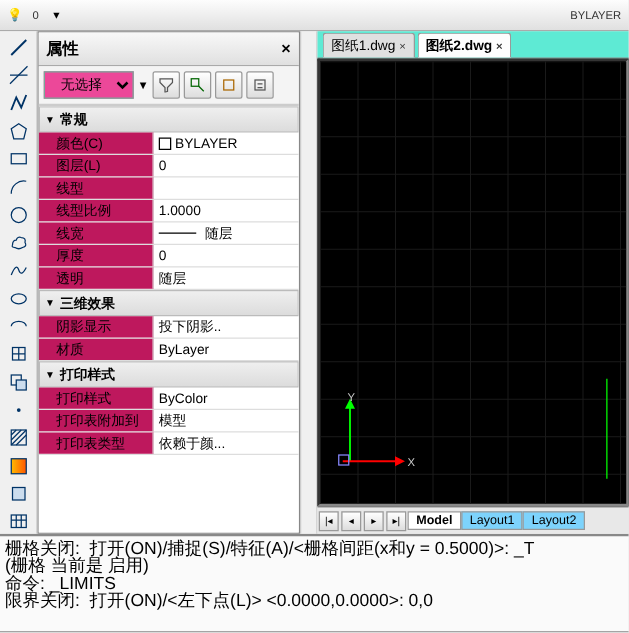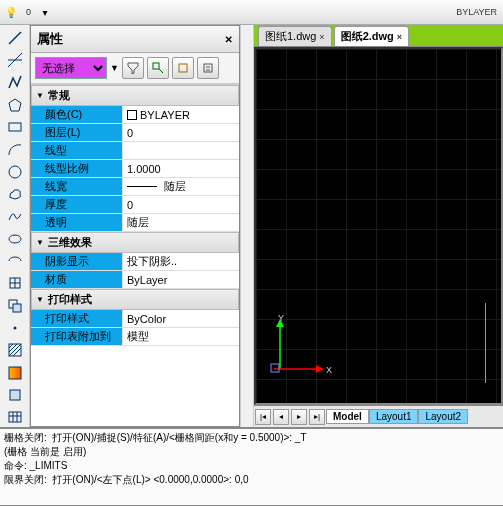--- a/index.html
+++ b/index.html
@@ -10,54 +10,54 @@
   .tb-sm { font-size:9px; color:#333; padding:0 2px;}
   
   .main { display:flex; height: 402px; }
   
   .lefttools { width: 30px; background:#f0f0f0; border-right:1px solid #ccc; display:flex; flex-direction:column; align-items:center; gap:3px; padding-top:3px;}
   .lt { width:22px; height:20px; display:flex; align-items:center; justify-content:center; }
   
   .propPanel { width: 210px; background:#f4f4f4; border:1px solid #888; display:flex; flex-direction:column; }
   .propTitle { background: linear-gradient(#f8f8f8,#e0e0e0); padding:4px 6px; font-size:13px; font-weight:bold; border-bottom:1px solid #aaa; display:flex; justify-content:space-between; align-items:center;}
   .propTool { display:flex; gap:3px; padding:4px; align-items:center; border-bottom:1px solid #ccc; background:#f4f4f4;}
-  .sel { flex:0 0 72px; height:22px; border:1px solid #7a9; background:#d946ef; font-size:11px; padding:0 2px;}
+  .sel { flex:0 0 72px; height:22px; border:1px solid #7a9; background:#ec4899; font-size:11px; padding:0 2px;text-align:center;}
   .btns { width:22px; height:22px; border:1px solid #999; background:linear-gradient(#fff,#ddd); border-radius:2px; display:flex; align-items:center; justify-content:center; font-size:10px;}
   
   .propScroll { flex:1; overflow-y:auto; overflow-x:hidden; background:#fff; border-top:1px solid #ccc;}
   .sect { background:linear-gradient(#efefef,#dcdcdc); padding:2px 4px; font-weight:bold; border:1px solid #bbb; display:flex; align-items:center; gap:4px;}
   .sect .arrow { font-size:8px;}
   .row { display:flex; border-bottom:1px solid #ddd; min-height:17px;}
-  .row .lab { flex:0 0 92px; padding:1px 4px 1px 14px; background:#0ea5e9; border-right:1px solid #ddd;}
+  .row .lab { flex:0 0 92px; padding:1px 4px 1px 14px; background:#be185d; border-right:1px solid #ddd;}
   .row .val { flex:1; padding:1px 4px; display:flex; align-items:center; gap:3px;}
   .swatch { width:10px; height:10px; border:1px solid #000; background:#fff;}
   .lineByLayer { display:inline-block; width:30px; height:0; border-top:1px solid #000; vertical-align:middle; margin-right:4px;}
   
   .midtools { width: 14px; background:#f0f0f0; border-left:1px solid #ccc; border-right:1px solid #ccc;}
   
   .drawArea { flex:1; display:flex; flex-direction:column; background:#e4e4e4;}
-  .docTabs { height:22px; display:flex; align-items:flex-end; background:#84cc16; border-bottom:1px solid #888; padding-left:4px; gap:2px;}
+  .docTabs { height:22px; display:flex; align-items:flex-end; background:#5eead4; border-bottom:1px solid #888; padding-left:4px; gap:2px;}
   .dtab { padding:2px 6px; font-size:11px; background:#e0e0e0; border:1px solid #999; border-bottom:none; border-radius:3px 3px 0 0; display:flex; align-items:center; gap:3px;}
   .dtab.active { background:#fdfdfd; font-weight:bold;}
   .dtab .x { font-size:9px; color:#333;}
   
   .viewport { flex:1; background:#000; border:2px inset #888; position:relative; overflow:hidden;}
   .grid { position:absolute; inset:0; background-image: linear-gradient(#1a1a1a 1px, transparent 1px), linear-gradient(90deg, #1a1a1a 1px, transparent 1px); background-size:30px 30px;}
   .axisY { position:absolute; left:18px; bottom:34px; }
   .axisX { position:absolute; left:18px; bottom:34px; }
   .alab { color:#ccc; font-size:9px; position:absolute;}
   .greenLine { position:absolute; right:15px; bottom:20px; width:1px; height:80px; background:#0f0;}
   
   .layTabs { height:22px; background:#e8e8e8; border-top:1px solid #888; display:flex; align-items:center; font-size:10px;}
   .navbt { width:16px; height:16px; border:1px solid #999; background:linear-gradient(#fff,#ddd); display:flex; align-items:center; justify-content:center; font-size:8px; margin:0 1px;}
   .ltab { padding:1px 6px; background:#fff; border:1px solid #999; font-size:10px;}
   .ltab.act { background:#fff; font-weight:bold;}
   .ltab.ina { background:#7dd3fc;}
   
-  .cmdArea { height:78px; background:#fafafa; border-top:2px solid #888; padding:2px 4px; font-family: SimSun, monospace; font-size:10px; line-height:14px; overflow:hidden;}
+  .cmdArea { height:78px; background:#fafafa; border-top:2px solid #888; padding:2px 4px; font-family: SimSun, monospace; font-size:14px; line-height:14px; overflow:hidden;}
   .cmdLine { white-space:pre;}
   .cmdInput { border-top:1px solid #888; background:#fff; padding:2px 4px; font-size:14px; display:flex; align-items:center;}
   
   ::-webkit-scrollbar { width:16px; height:16px;}
   ::-webkit-scrollbar-track { background:#eee; border:1px solid #ccc;}
   ::-webkit-scrollbar-thumb { background:#ccc; border:1px solid #999;}
   ::-webkit-scrollbar-button { background:#ddd; border:1px solid #999; height:16px; width:16px;}
 </style>
 </head>
 <body>
@@ -271,20 +271,24 @@
           <span class="arrow">▼</span>
           <span>打印样式</span>
         </div>
       <div class="row">
           <div class="lab">打印样式</div>
           <div class="val">ByColor</div>
         </div>
       <div class="row">
           <div class="lab">打印表附加到</div>
           <div class="val">模型</div>
+        </div>
+      <div class="row">
+          <div class="lab">打印表类型</div>
+          <div class="val">依赖于颜...</div>
         </div>
     </div>
   </div>
 
   <div class="midtools"></div>
 
   <div class="drawArea">
     <div class="docTabs">
       <div class="dtab">
           <span>图纸1.dwg</span>

